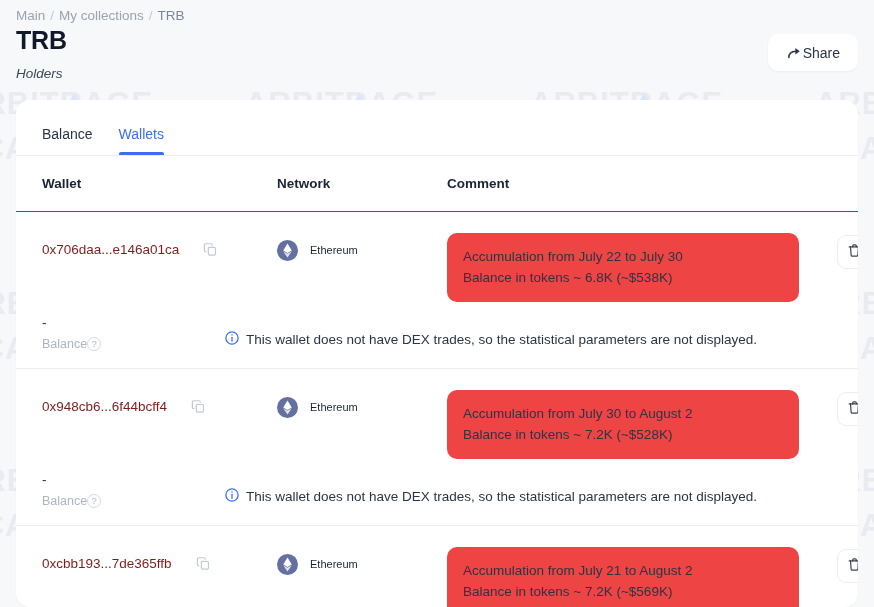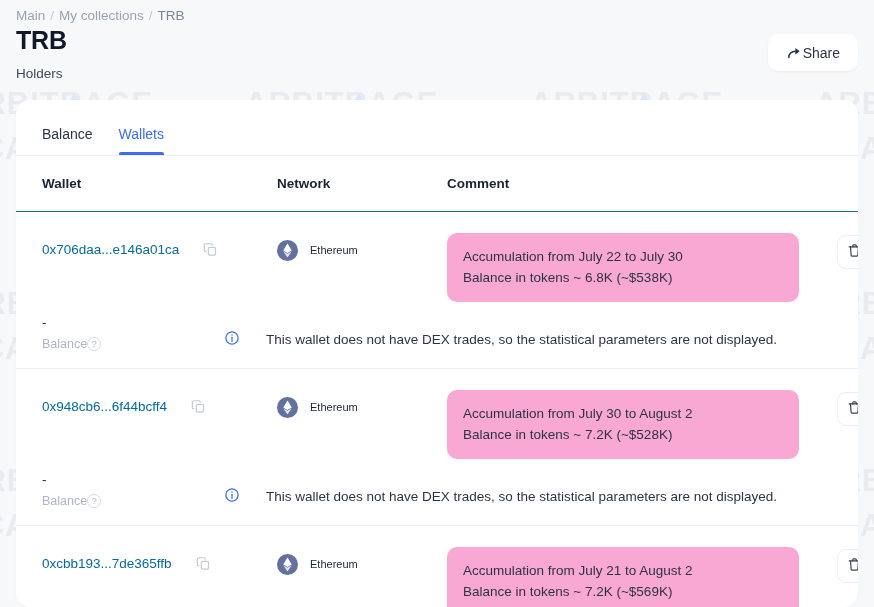--- a/index.html
+++ b/index.html
@@ -85,20 +85,21 @@
     font-size: 25px;
     font-weight: 700;
     color: #111827;
     letter-spacing: -0.2px;
     line-height: 1.15;
   }
   .page-subtitle {
     font-size: 13.5px;
     color: #3d4756;
     margin-top: 11px;
+    font-style: italic;
   }
 
   .share-btn {
     display: inline-flex;
     align-items: center;
     gap: 0;
     background: #ffffff;
     border: none;
     border-radius: 10px;
     padding: 10px 18px;
@@ -176,21 +177,21 @@
     display: flex;
     align-items: flex-start;
     padding-top: 21px;
   }
 
   .wallet-cell {
     display: flex;
     align-items: center;
     gap: 24px;
     font-size: 13.5px;
-    color: #0369a1;
+    color: #7f1d1d;
     padding-top: 9px;
   }
   .copy-btn {
     background: none;
     border: none;
     padding: 0;
     cursor: pointer;
     line-height: 0;
   }
 
@@ -209,21 +210,21 @@
     align-items: center;
     justify-content: center;
     flex: 0 0 21px;
   }
   .network-name {
     font-size: 11px;
     color: #1c2434;
   }
 
   .comment-box {
-    background: #f9a8d4;
+    background: #ef4444;
     border-radius: 10px;
     padding: 13px 16px 14px 16px;
     width: 352px;
   }
   .comment-line {
     font-size: 13.5px;
     color: #2b3445;
     line-height: 21px;
     white-space: nowrap;
   }
@@ -281,21 +282,21 @@
     display: flex;
     align-items: center;
     justify-content: center;
     line-height: 1;
     cursor: pointer;
   }
 
   .notice {
     display: flex;
     align-items: center;
-    gap: 26px;
+    gap: 6px;
     margin-left: 12px;
     padding-bottom: 1px;
   }
   .notice-text {
     font-size: 13.5px;
     color: #2b3445;
     white-space: nowrap;
   }
 
   .info-icon { flex: 0 0 16px; }

